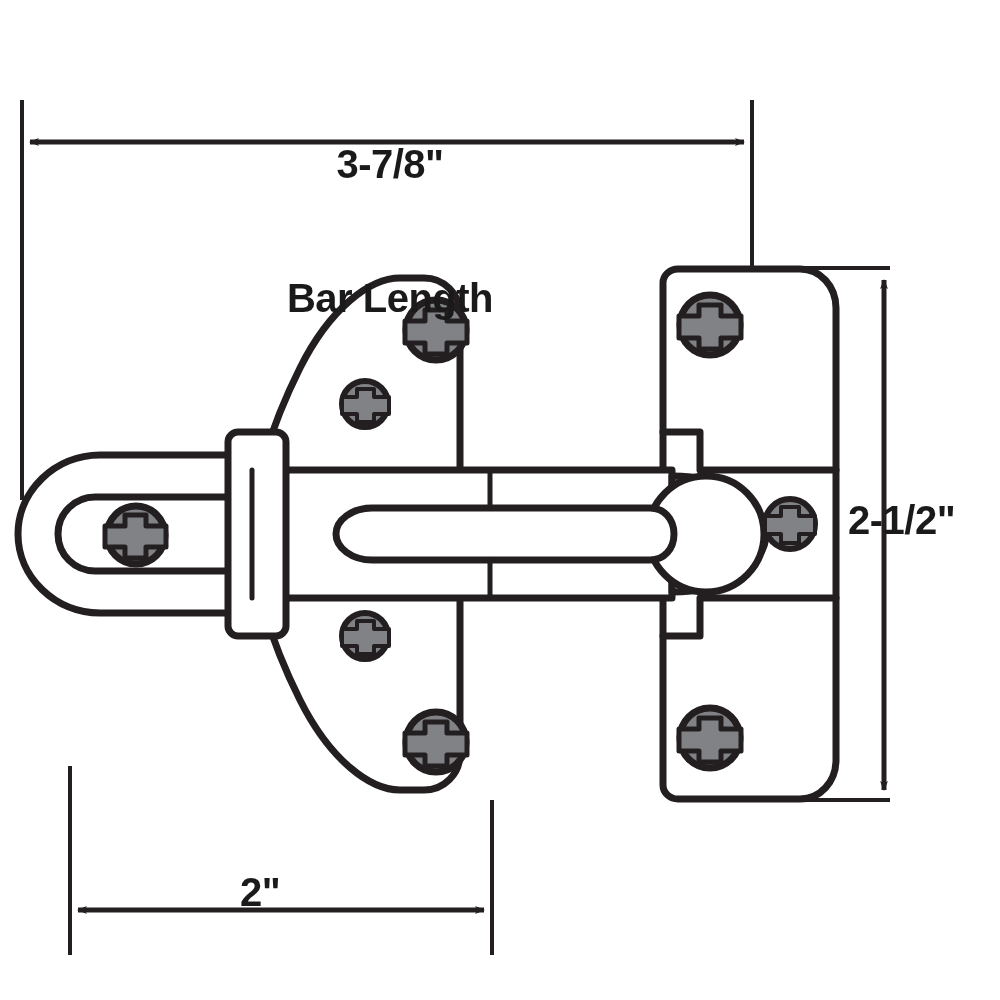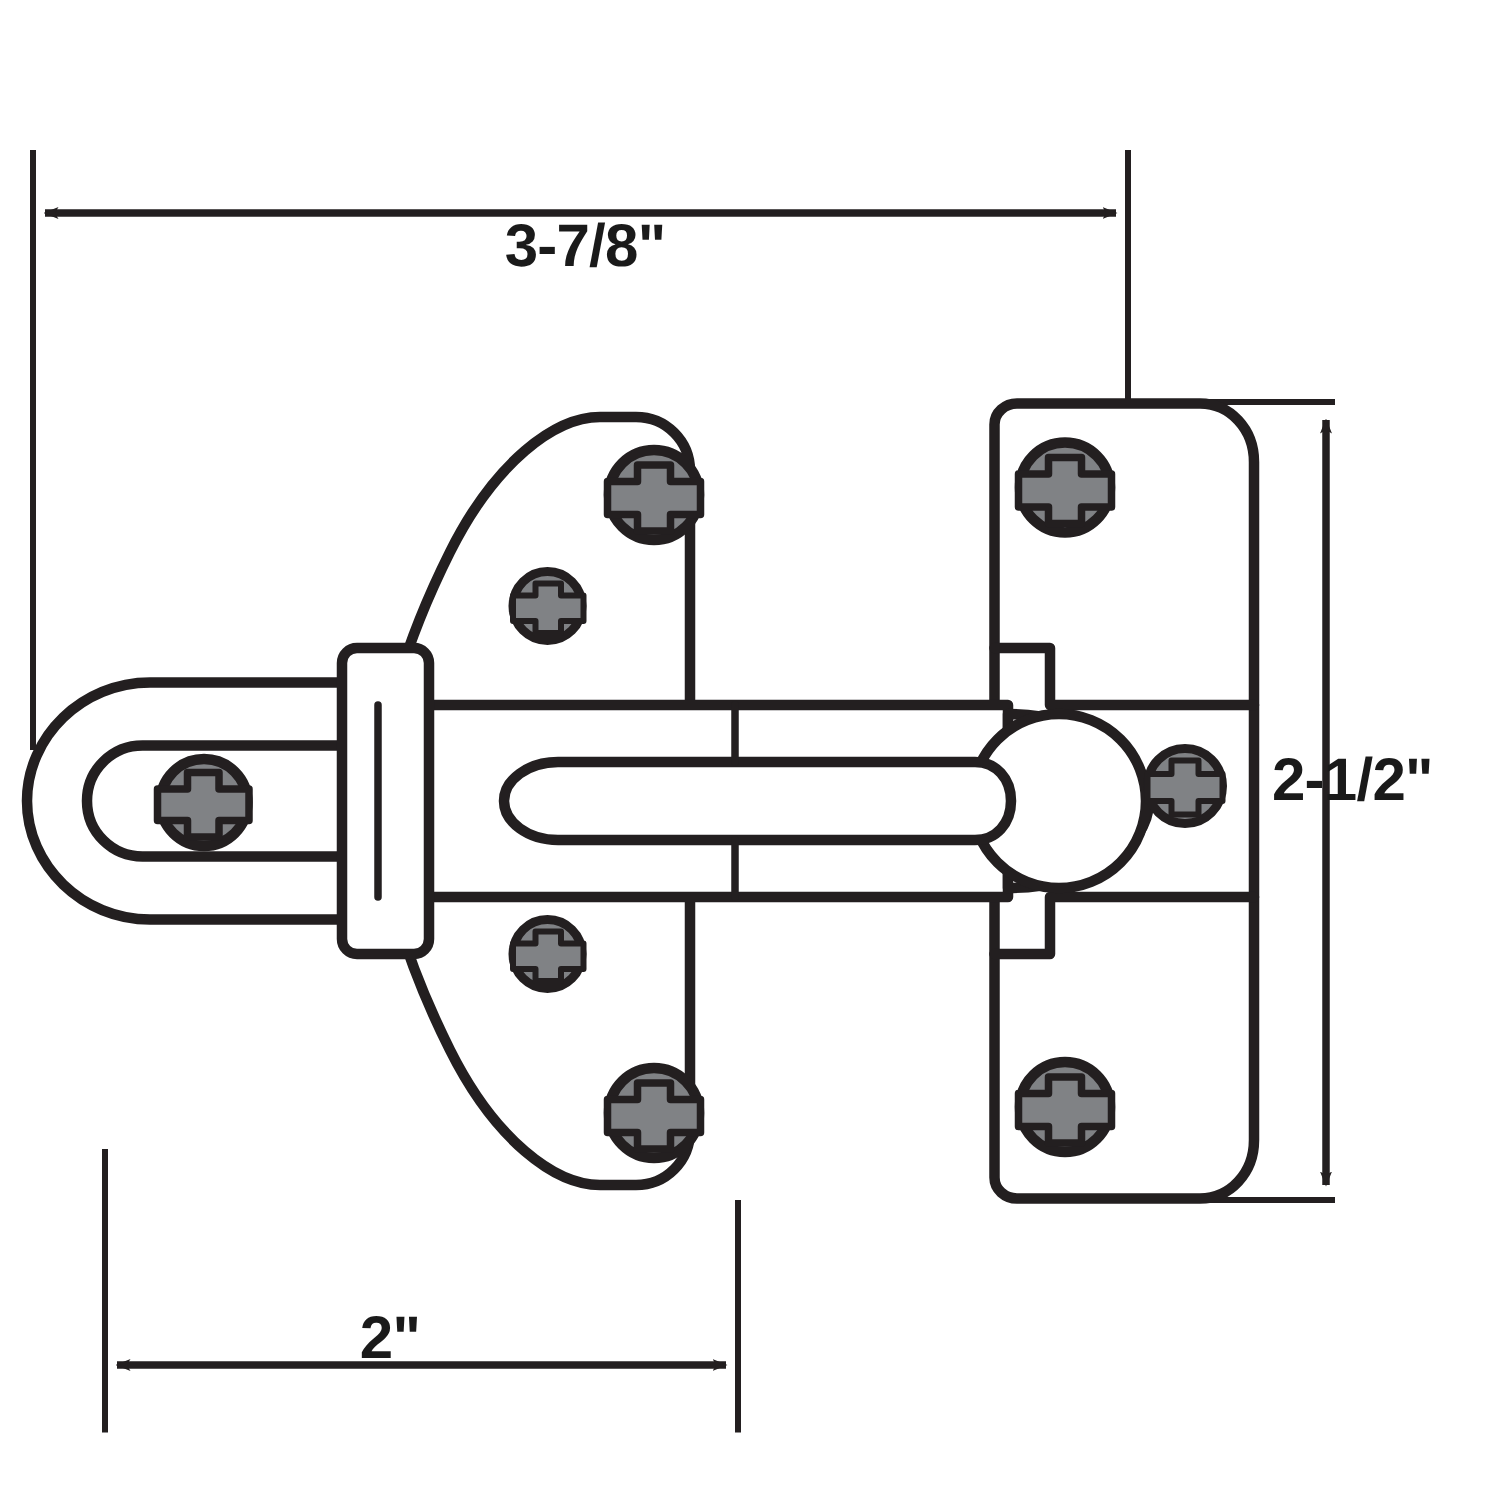--- a/index.html
+++ b/index.html
@@ -168,19 +168,20 @@
 
       <g>
         <circle cx="710" cy="738" r="30" fill="#808285" stroke="#231f20" stroke-width="7"></circle>
         <path d="M699,718 h22 v11 h20 v22 h-20 v11 h-22 v-11 h-20 v-22 h20 Z" fill="#808285" stroke="#231f20" stroke-width="5" stroke-linejoin="round"></path>
       </g>
     </g>
   </svg>
 
   <div class="dim-label" id="label-bar-length">
     <div>3-7/8"</div>
+    <div>Bar Length</div>
   </div>
 
   <div class="dim-label" id="label-height">2-1/2"</div>
 
   <div class="dim-label" id="label-width">2"</div>
 
 </div>
 
 </body></html>

